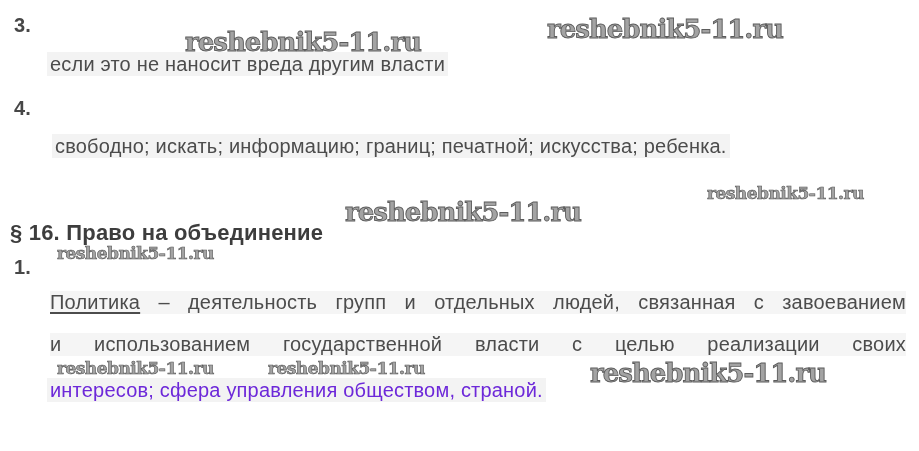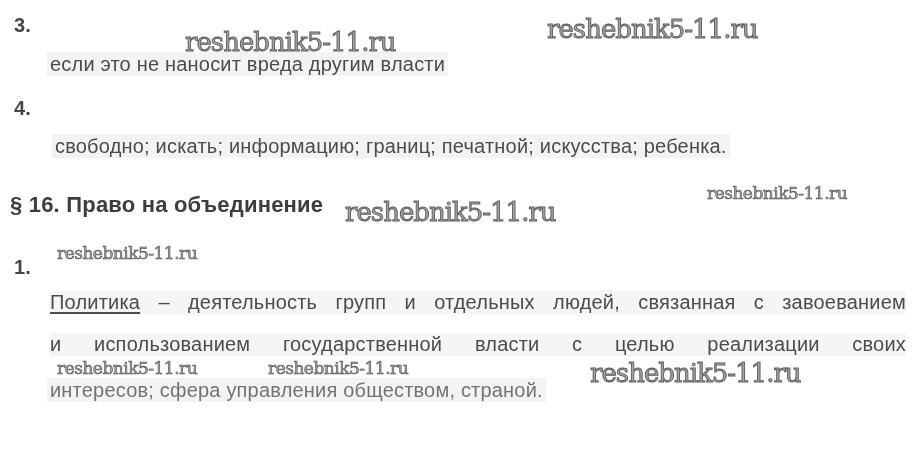--- a/index.html
+++ b/index.html
@@ -27,45 +27,46 @@
     white-space: nowrap;
   }
   .band { background: #f3f3f3; padding: 1px 3px; }
 
   .heading {
     font-size: 22px;
     font-weight: 700;
     color: #3d3d3d;
     letter-spacing: 0.2px;
     white-space: nowrap;
+    margin-top: 28px;
   }
 
   .jline {
     width: 856px;
     font-size: 20px;
     letter-spacing: 0.2px;
     color: #4c4c4c;
     background: #f5f5f5;
     text-align: justify;
     text-align-last: justify;
   }
   .term {
     text-decoration: underline;
     text-underline-offset: 3px;
   }
   .lastline {
     font-size: 20px;
     letter-spacing: 0.2px;
-    color: #737373;
+    color: #6d28d9;
     white-space: nowrap;
   }
 
   .wm {
     font-family: "DejaVu Serif", serif;
-    font-weight: 400;
+    font-weight: 700;
     white-space: nowrap;
     color: #a3a3a3;
     -webkit-text-stroke: 0.9px #5c5c5c;
     letter-spacing: -1px;
   }
   .wm-large { font-size: 26px; }
   .wm-small { font-size: 17px; -webkit-text-stroke: 0.6px #555555; letter-spacing: -0.5px; }
 </style>
 </head>
 <body>

